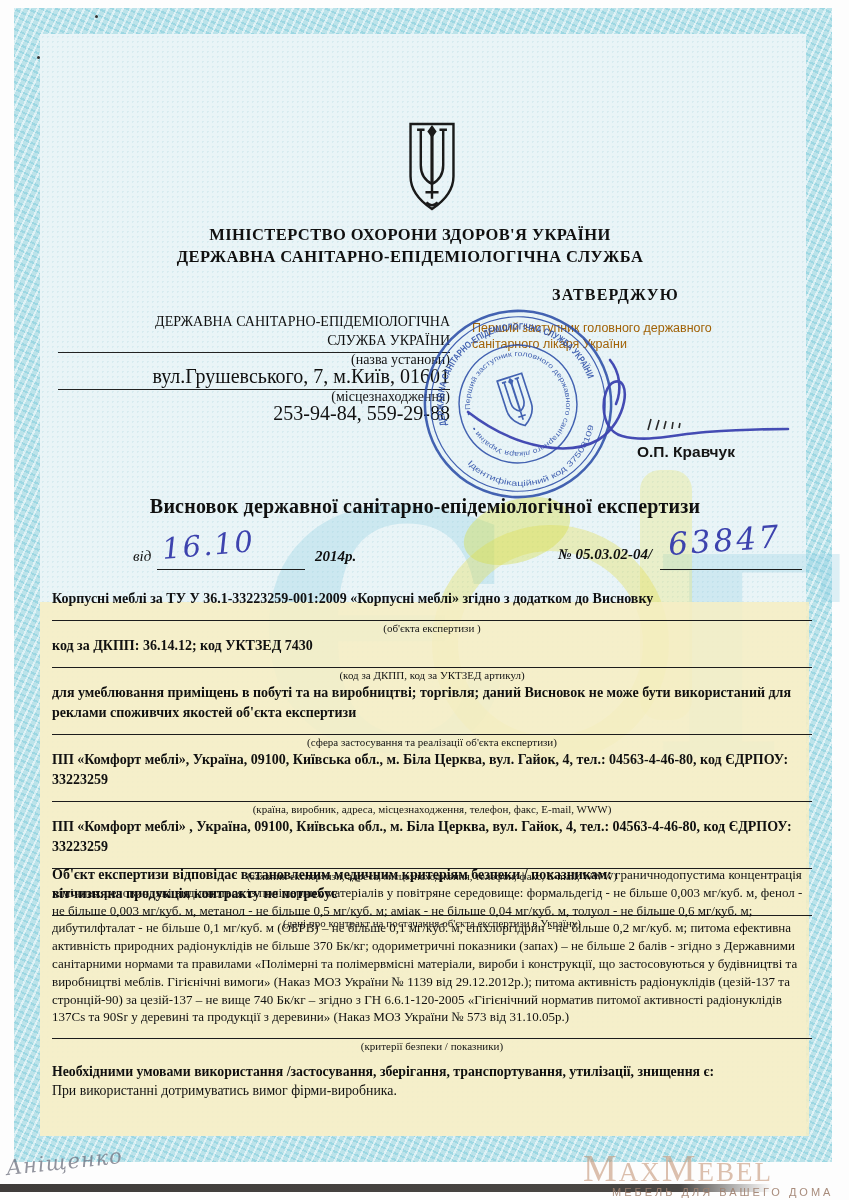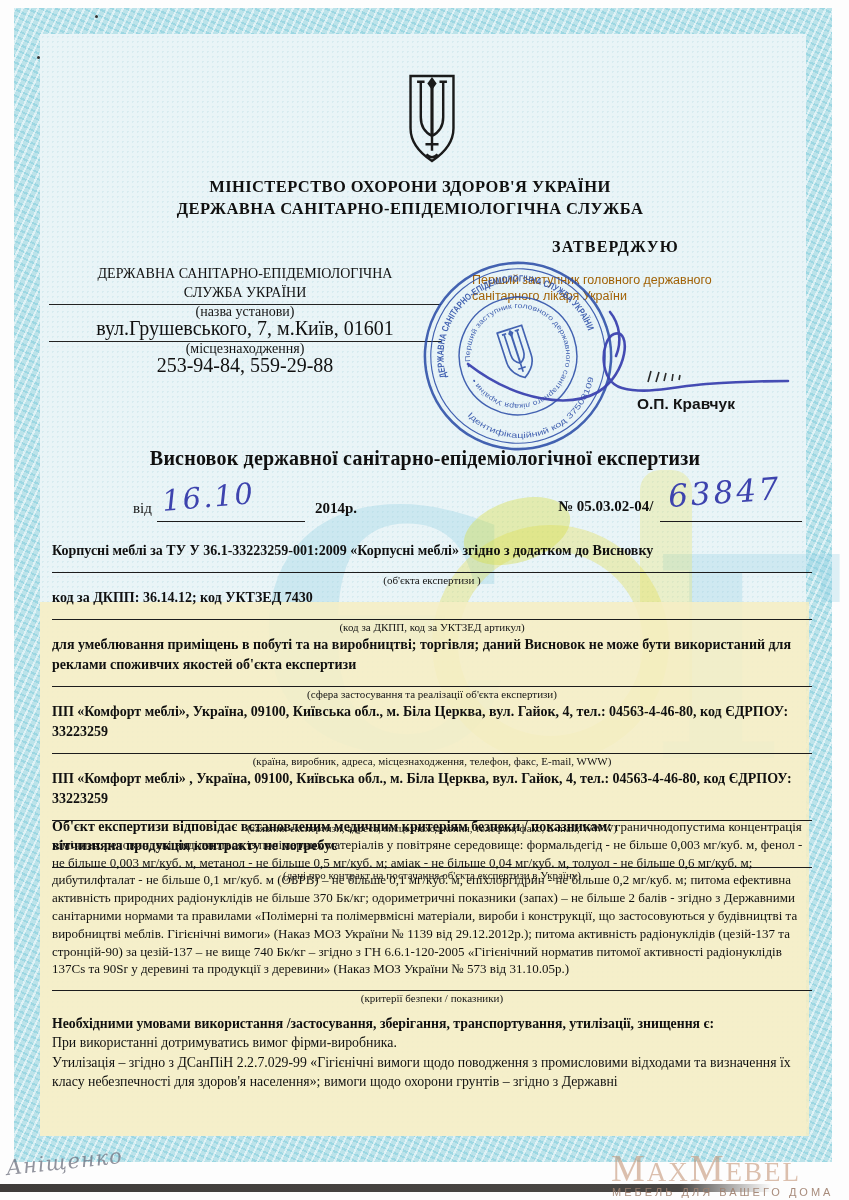--- a/index.html
+++ b/index.html
@@ -24,39 +24,39 @@
     background-color:#e9f4f7;
   }
   
   .wm{position:absolute;z-index:1;pointer-events:none;}
   .wm-glyph{font-family:"DejaVu Serif",serif;font-weight:bold;line-height:1;}
   .wm-ring{border-radius:50%;}
   .yellow{
     position:absolute;left:40px;right:40px;top:602px;height:534px;
     background:rgba(246,238,196,.88);z-index:2;
   }
-  .content{position:absolute;inset:0;z-index:5;}
+  .content{position:absolute;inset:0;z-index:5;margin-top:48px;}
   .abs{position:absolute;}
   .center{text-align:center;}
   .b{font-weight:bold;}
 
   .ministry{left:60px;top:176px;width:700px;font-size:16.5px;line-height:22px;font-weight:bold;letter-spacing:.4px;}
   .approve{left:552px;top:238px;font-size:16px;font-weight:bold;letter-spacing:1.2px;}
 
-  .inst{left:49px;top:264px;width:392px;font-size:14px;line-height:19px;}
+  .inst{left:58px;top:264px;width:392px;font-size:14px;line-height:19px;text-align:right;}
   .u-block{border-bottom:1.4px solid #222;padding-bottom:2px;}
   .cap{font-size:14px;line-height:13px;color:#141414;}
   .inst .big{font-size:20px;line-height:21px;}
 
   .pos{left:472px;top:272px;width:310px;font-family:"Liberation Sans",sans-serif;font-size:12.5px;line-height:16px;color:#a16207;}
   .approver-name{left:637px;top:395px;font-family:"Liberation Sans",sans-serif;font-size:15.5px;font-weight:bold;color:#141414;}
 
   .doc-title{left:85px;top:447px;width:680px;font-size:20px;font-weight:bold;letter-spacing:.2px;}
 
-  .issue-label{font-size:15px;}
+  .issue-label{font-size:15px;font-style:italic;}
   .hw{font-family:"DejaVu Serif",serif;font-style:italic;color:#3d43ae;}
   .hline{border-top:1.5px solid #1c1c1c;height:0;}
 
   .fields{left:52px;top:541px;width:760px;}
   .frow{margin-bottom:2px;}
   .ftext{font-weight:bold;font-size:14px;line-height:20px;border-bottom:1.4px solid #1c1c1c;padding-bottom:11px;}
   .fcap{text-align:center;font-size:11px;line-height:12px;padding-top:1px;color:#141414;}
 
   .criteria{left:52px;top:818px;width:760px;font-size:13px;line-height:17.8px;}
   .criteria .block{border-bottom:1.4px solid #1c1c1c;padding-bottom:12px;}
@@ -215,23 +215,22 @@
   <div class="abs criteria">
     <div class="block">
       <span class="b" style="font-size:14px;">Об'єкт експертизи  відповідає  встановленим  медичним критеріям безпеки / показникам:</span><span> граничнодопустима концентрація хімічних речовин, які виділяються із полімерних матеріалів у повітряне середовище: формальдегід - не більше 0,003 мг/куб. м, фенол - не більше 0,003 мг/куб. м, метанол - не більше 0,5 мг/куб. м; аміак - не більше 0,04 мг/куб. м, толуол - не більше 0,6 мг/куб. м; дибутилфталат - не більше 0,1 мг/куб. м (ОБРВ) – не більше 0,1 мг/куб. м, епіхлоргідрин - не більше 0,2 мг/куб. м; питома ефективна активність природних радіонуклідів не більше 370 Бк/кг; одориметричні показники (запах) – не більше 2 балів - згідно з Державними санітарними нормами та правилами «Полімерні та полімервмісні матеріали, вироби і конструкції, що застосовуються у будівництві та виробництві меблів. Гігієнічні вимоги» (Наказ МОЗ України № 1139 від 29.12.2012р.); питома активність радіонуклідів (цезій-137 та стронцій-90) за цезій-137 – не вище 740 Бк/кг – згідно з ГН 6.6.1-120-2005 «Гігієнічний норматив питомої активності радіонуклідів 137Cs та 90Sr у деревині та продукції з деревини» (Наказ МОЗ України № 573 від 31.10.05р.)</span>
     </div>
     <div class="fcap">(критерії безпеки / показники)</div>
   </div>
 
   <div class="abs conditions">
     <div class="b">Необхідними умовами  використання /застосування, зберігання, транспортування, утилізації, знищення є:</div>
     <div>При використанні дотримуватись вимог фірми-виробника.</div>
-    <div>Утилізація – згідно з ДСанПіН 2.2.7.029-99 «Гігієнічні вимоги щодо поводження з промисловими відходами та визначення їх класу небезпечності для здоров'я населення»; вимоги щодо охорони грунтів – згідно з Державні</div>
   </div>
 
 </div>
 
 <div class="abs pencil" style="z-index:9;">Аніщенко</div>
-<div class="abs mm-title" style="z-index:9;margin-left:28px;">MaxMebel</div>
+<div class="abs mm-title" style="z-index:9;">MaxMebel</div>
 <div class="abs mm-sub">МЕБЕЛЬ ДЛЯ ВАШЕГО ДОМА</div>
 <div class="darkstrip"></div>
 <div class="speck" style="left:95px;top:15px;"></div>
 <div class="speck" style="left:37px;top:56px;"></div>
 
 </body></html>

